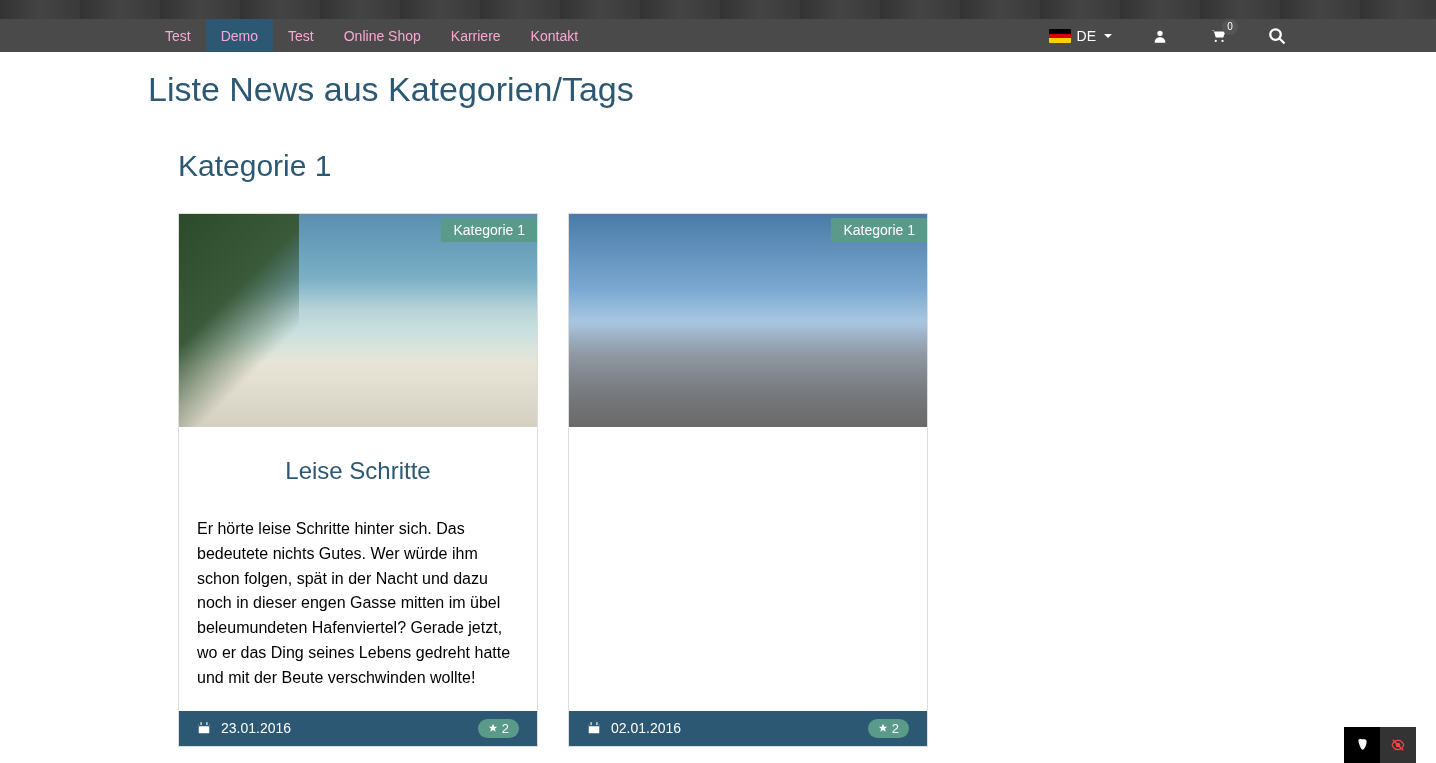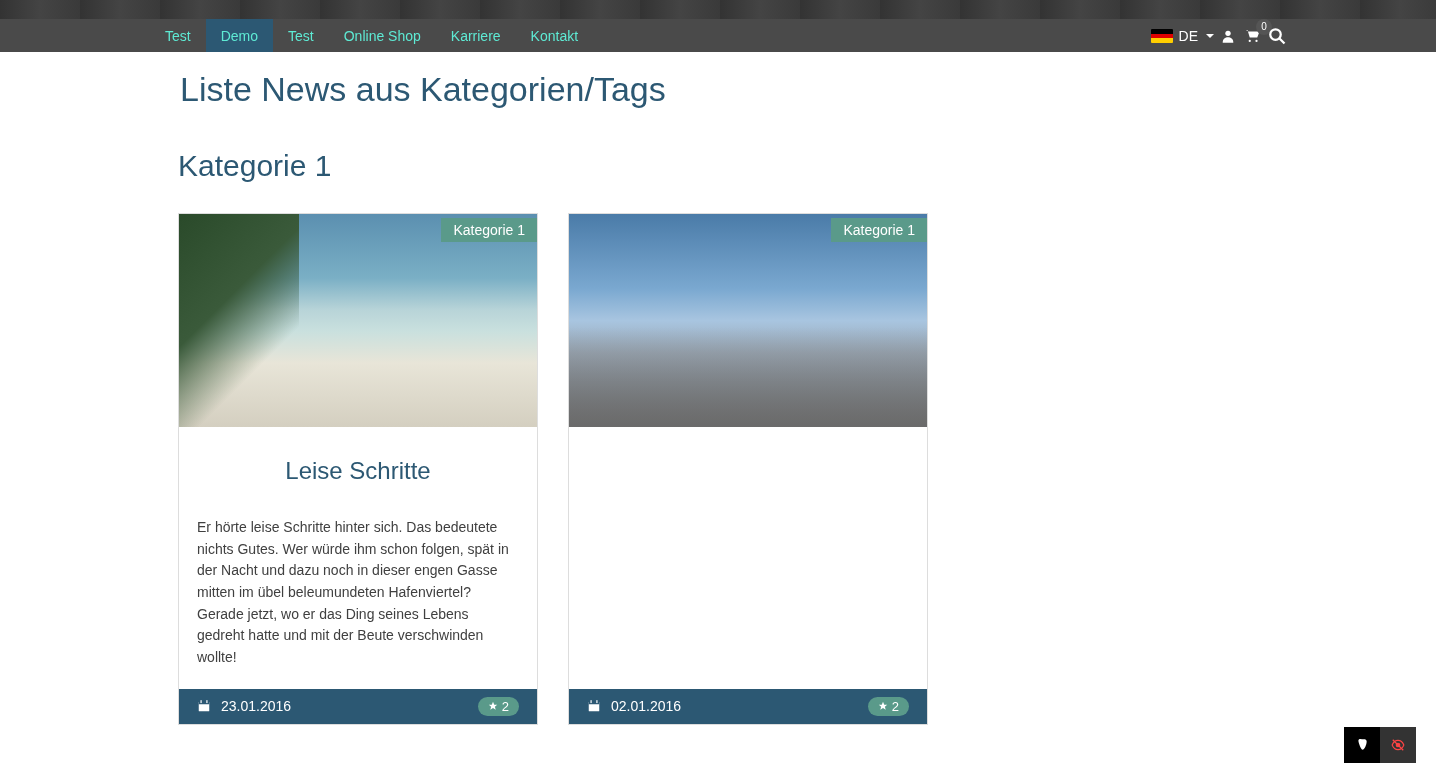--- a/index.html
+++ b/index.html
@@ -19,35 +19,35 @@
     }
     .navbar {
       background: #4a4a4a;
       height: 33px;
       display: flex;
       align-items: stretch;
       padding: 0 150px 0 150px;
       position: relative;
     }
     .nav-item {
-      color: #5eead4;
+      color: #f9a8d4;
       padding: 0 15px;
       display: flex;
       align-items: center;
       cursor: pointer;
       font-size: 14px;
     }
     .nav-item.active {
       background: #2c5873;
     }
     .nav-right {
       margin-left: auto;
       display: flex;
       align-items: center;
-      gap: 6px;
+      gap: 40px;
     }
     .lang-selector {
       display: flex;
       align-items: center;
       gap: 6px;
       color: #fff;
       cursor: pointer;
       font-size: 14px;
     }
     .flag-de {
@@ -90,21 +90,20 @@
       max-width: 1170px;
       margin: 0 auto;
       padding: 0 15px;
     }
     .page-title {
       font-size: 34px;
       font-weight: 400;
       color: #2c5873;
       margin-top: 18px;
       margin-bottom: 40px;
-      margin-left: 32px;
     }
     .category-title {
       font-size: 30px;
       font-weight: 400;
       color: #2c5873;
       margin-left: 30px;
       margin-bottom: 30px;
     }
     .cards-row {
       display: flex;
@@ -166,22 +165,22 @@
       flex: 1;
     }
     .card-title {
       text-align: center;
       font-size: 24px;
       font-weight: 400;
       color: #2c5873;
       margin-bottom: 32px;
     }
     .card-text {
-      font-size: 14px;
-      color: #404040;
+      font-size: 16px;
+      color: #000000;
       line-height: 1.55;
     }
     .card-footer {
       background: #2c5873;
       color: #fff;
       padding: 8px 18px;
       display: flex;
       align-items: center;
       justify-content: space-between;
       font-size: 14px;

